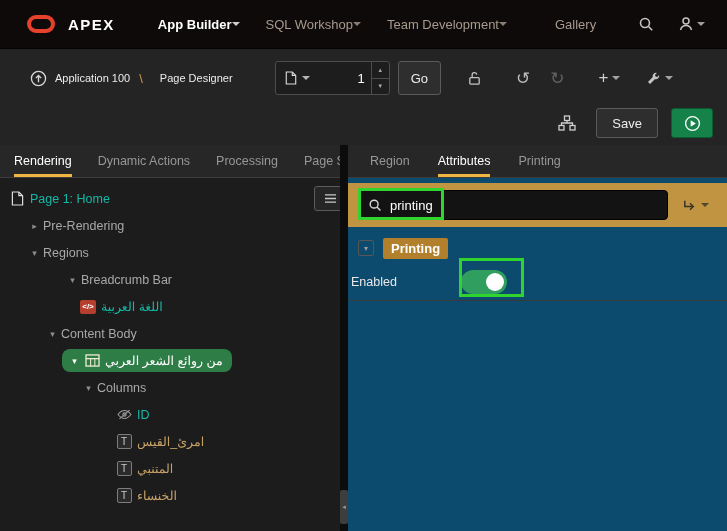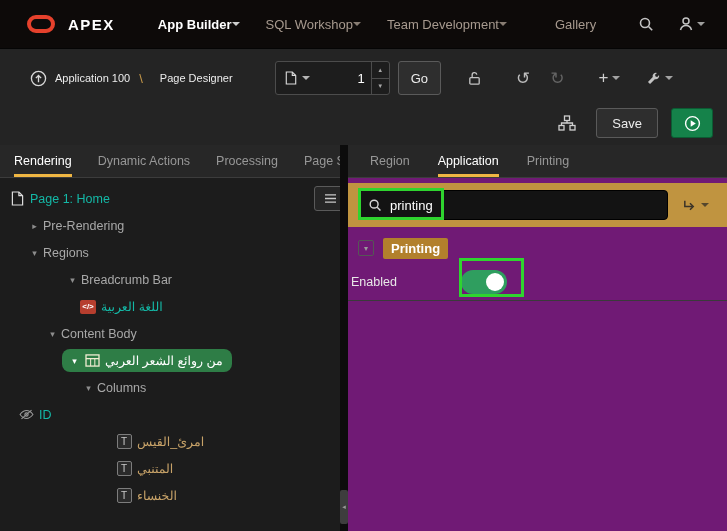--- a/index.html
+++ b/index.html
@@ -69,21 +69,21 @@
   .t-badge { width:15px; height:15px; border:1px solid #7d7d7d; border-radius:2px; background:#2a2a2a; color:#c9c9c9; font-size:10px; display:flex; align-items:center; justify-content:center; }
   .sel-pill { display:flex; align-items:center; background:#2e7d46; border-radius:8px; height:23px; padding:0 9px 0 4px; color:#fff; }
   .sel-pill .twist { color:#fff; }
   .tree-menu-btn { margin-left:auto; margin-right:12px; width:46px; height:25px; border:1px solid #5a5a5a; border-radius:3px; background:#262626; color:#c9c9c9; display:flex; align-items:center; justify-content:center; gap:5px; cursor:pointer; }
 
   
   .splitter { position:absolute; left:340px; top:0; width:8px; bottom:0; background:#0c0c0c; }
   .splitter-handle { position:absolute; left:0; top:345px; width:8px; height:34px; background:#3d3d3d; border-radius:2px; color:#9a9a9a; font-size:7px; display:flex; align-items:center; justify-content:center; cursor:pointer; }
 
   
-  .right-panel { position:absolute; left:348px; top:0; right:0; bottom:0; background:#701a75; }
+  .right-panel { position:absolute; left:348px; top:0; right:0; bottom:0; background:#0c4a6e; }
   .gold-bar { position:absolute; top:38px; left:0; right:0; height:44px; background:#c09440; display:flex; align-items:center; padding:0 10px; }
   .search-wrap { flex:1; height:30px; background:#131313; border:1px solid #000; border-radius:4px; display:flex; align-items:center; padding:0 9px; gap:8px; color:#d8d8d8; }
   .search-input { flex:1; background:transparent; border:none; outline:none; color:#fff; font-size:13px; font-family:"Liberation Sans",sans-serif; }
   .goto-grp { display:flex; align-items:center; gap:4px; color:#3a3328; margin:0 8px 0 14px; cursor:pointer; }
   .group-row { position:absolute; top:88px; left:0; right:0; height:30px; display:flex; align-items:center; padding-left:10px; gap:9px; }
   .grp-twist { width:16px; height:16px; border:1px solid #565656; border-radius:2px; color:#9a9a9a; font-size:8px; display:flex; align-items:center; justify-content:center; cursor:pointer; }
   .grp-twist::after { content:"\25BE"; }
   .group-label { background:#b2802c; color:#fff; font-size:13px; font-weight:bold; padding:3px 8px; border-radius:2px; }
   .field-row { position:absolute; top:118px; left:0; right:0; height:38px; display:flex; align-items:center; padding-left:3px; border-bottom:1px solid #3a3a3a; }
   .field-label { color:#e8e8e8; font-size:12.5px; width:110px; }
@@ -275,21 +275,21 @@
             </span>
             <span>من روائع الشعر العربي</span>
           </span>
         </div>
 
         <div class="trowi" style="padding-left:80px;">
           <span class="twist exp"></span>
           <span>Columns</span>
         </div>
 
-        <div class="trowi" style="">
+        <div class="trowi" style="padding-left:98px;">
           <span class="tspacer"></span>
           <span class="ticon">
             <svg viewBox="0 0 16 12" width="15" height="11" style="color:#9a9a9a">
                 <path d="M1 6c2.2-3 4.5-4.3 7-4.3S12.8 3 15 6c-2.2 3-4.5 4.3-7 4.3S3.2 9 1 6z" fill="none" stroke="currentColor" stroke-width="1.2"></path>
                 <circle cx="8" cy="6" r="1.8" fill="none" stroke="currentColor" stroke-width="1.2"></circle>
                 <line x1="2.5" y1="10.8" x2="13.5" y2="1.2" stroke="currentColor" stroke-width="1.2"></line>
               </svg>
           </span>
           <span class="tlabel-white">ID</span>
         </div>
@@ -321,21 +321,21 @@
       </div>
     </aside>
 
     <div class="splitter">
       <div class="splitter-handle">◂</div>
     </div>
 
     <section class="right-panel">
       <div class="tabs rtabs">
         <div class="tab">Region</div>
-        <div class="tab active">Application</div>
+        <div class="tab active">Attributes</div>
         <div class="tab">Printing</div>
       </div>
 
       <div class="gold-bar">
         <div class="search-wrap">
           <span style="display:flex;">
             <svg viewBox="0 0 16 16" width="14" height="14">
                 <circle cx="7" cy="7" r="4.5" fill="none" stroke="currentColor" stroke-width="1.6"></circle>
                 <line x1="10.5" y1="10.5" x2="14.2" y2="14.2" stroke="currentColor" stroke-width="1.6"></line>
               </svg>

